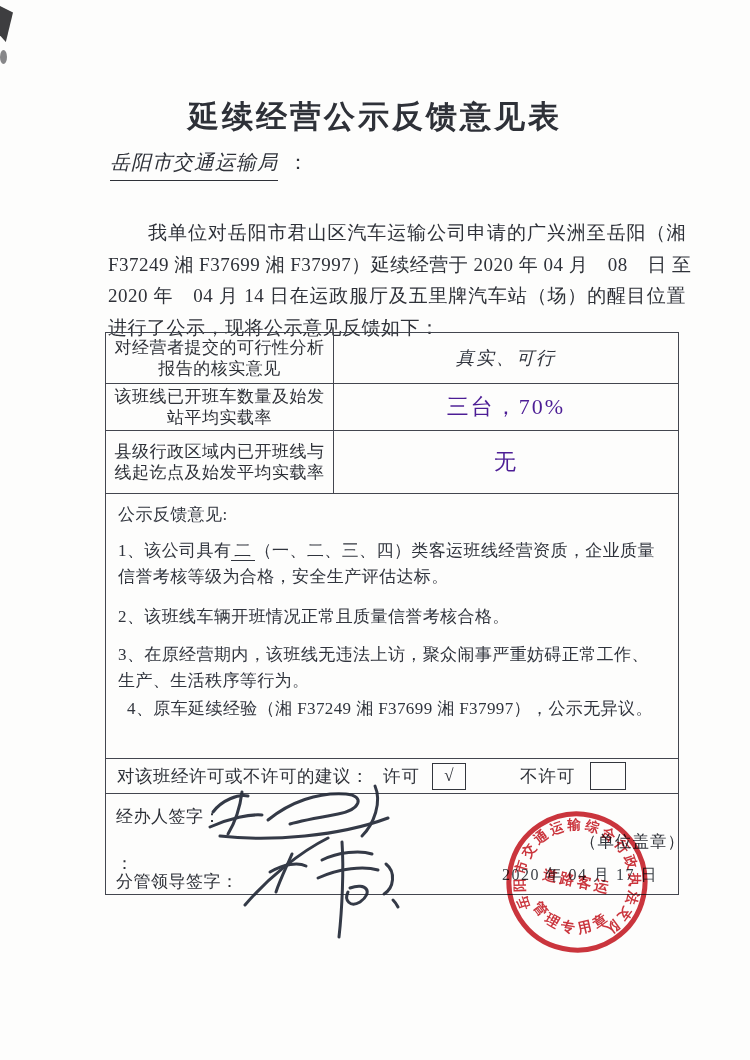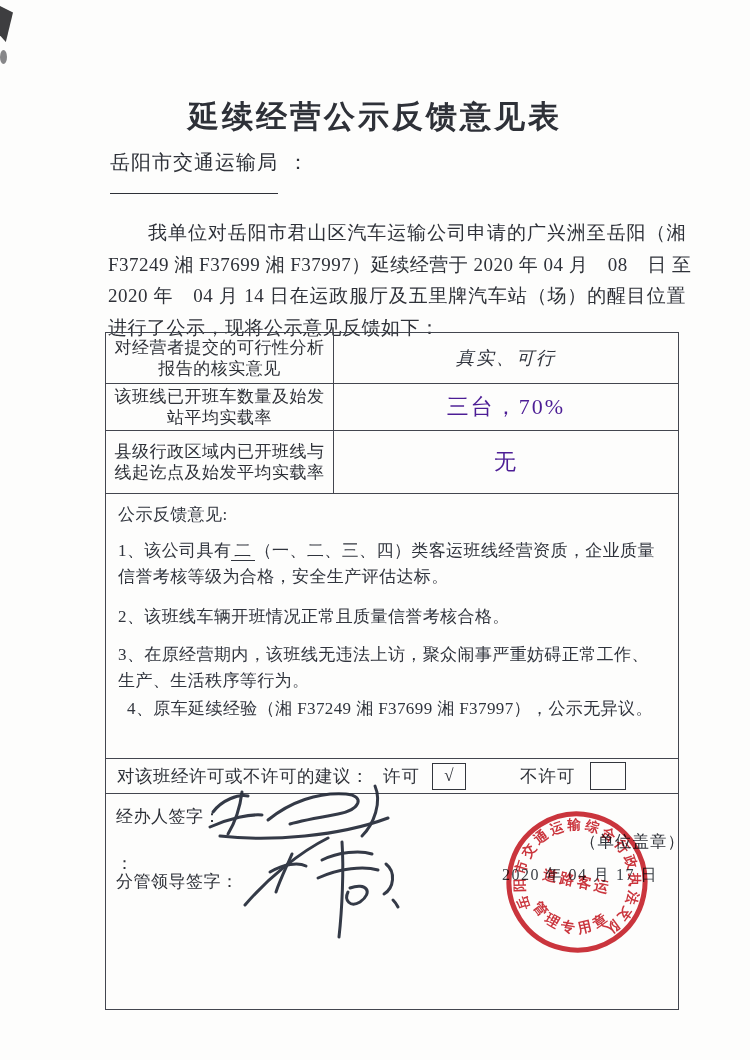--- a/index.html
+++ b/index.html
@@ -10,28 +10,28 @@
     color:#2e3138;
   }
   .artifact1{position:absolute;left:0;top:6px;width:13px;height:36px;background:#1c1c1e;
     clip-path:polygon(0 0,100% 18%,45% 100%,0 82%);opacity:.85;}
   .artifact2{position:absolute;left:0;top:50px;width:7px;height:14px;background:#26262a;
     border-radius:50%;opacity:.55;}
   .title{position:absolute;top:96px;left:0;width:750px;text-align:center;
     font-size:31px;font-weight:bold;letter-spacing:3px;
     font-family:"Liberation Sans","DejaVu Sans",sans-serif;}
   .salutation{position:absolute;left:110px;top:149px;font-size:20px;letter-spacing:1px;}
-  .salutation .name{border-bottom:1.6px solid #2e3138;padding-bottom:20px;}
+  .salutation .name{border-bottom:1.6px solid #2e3138;padding-bottom:7px;font-style:italic;}
   .salutation .colon{margin-left:10px;}
   .para{position:absolute;left:108px;top:197px;width:578px;font-size:19px;line-height:31.5px;letter-spacing:.5px;margin-top:20px;}
   .para .pline{text-align:justify;text-align-last:justify;white-space:nowrap;}
   .para .pline.first{text-indent:40px;}
   .para .pline.last{text-align:left;text-align-last:left;}
   
-  .doc-table{position:absolute;left:105px;top:332px;width:574px;height:678px;
+  .doc-table{position:absolute;left:105px;top:332px;width:574px;height:563px;
     border:1px solid #43464f;box-sizing:border-box;background:transparent;}
   .trow{position:absolute;left:0;width:100%;box-sizing:border-box;border-bottom:1px solid #43464f;display:flex;}
   .trow.r1{top:0;height:51px;}
   .trow.r2{top:51px;height:47px;}
   .trow.r3{top:98px;height:63px;}
   .trow.rfb{top:161px;height:265px;display:block;}
   .trow.rdec{top:426px;height:35px;align-items:center;}
   .trow.rsig{top:461px;height:99px;border-bottom:none;display:block;position:absolute;}
   .cell-l{width:228px;border-right:1px solid #43464f;box-sizing:border-box;
     display:flex;flex-direction:column;justify-content:center;align-items:center;

